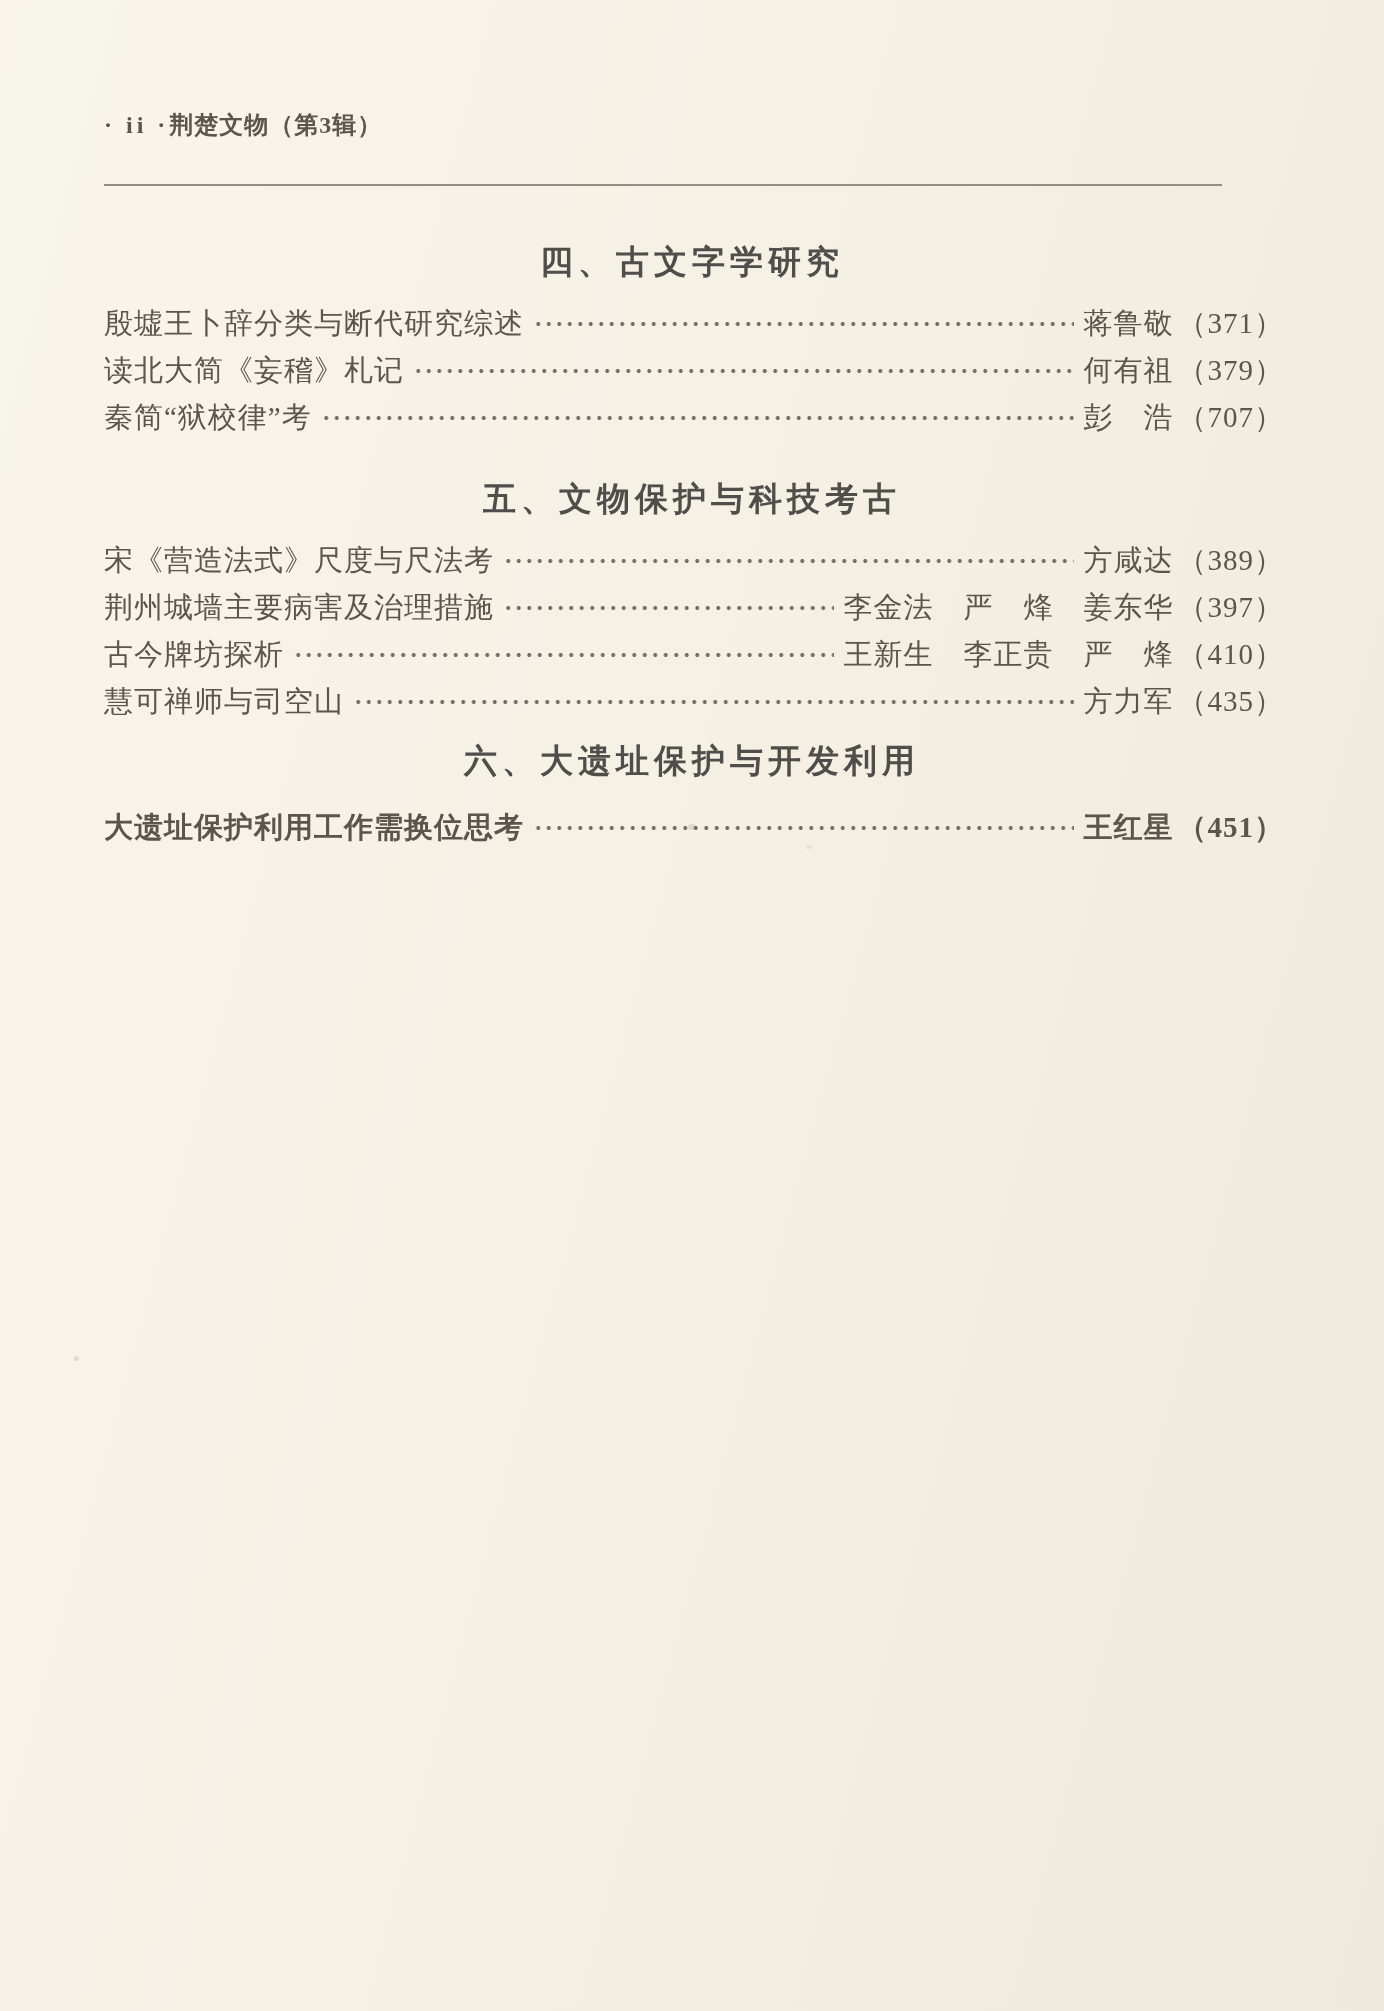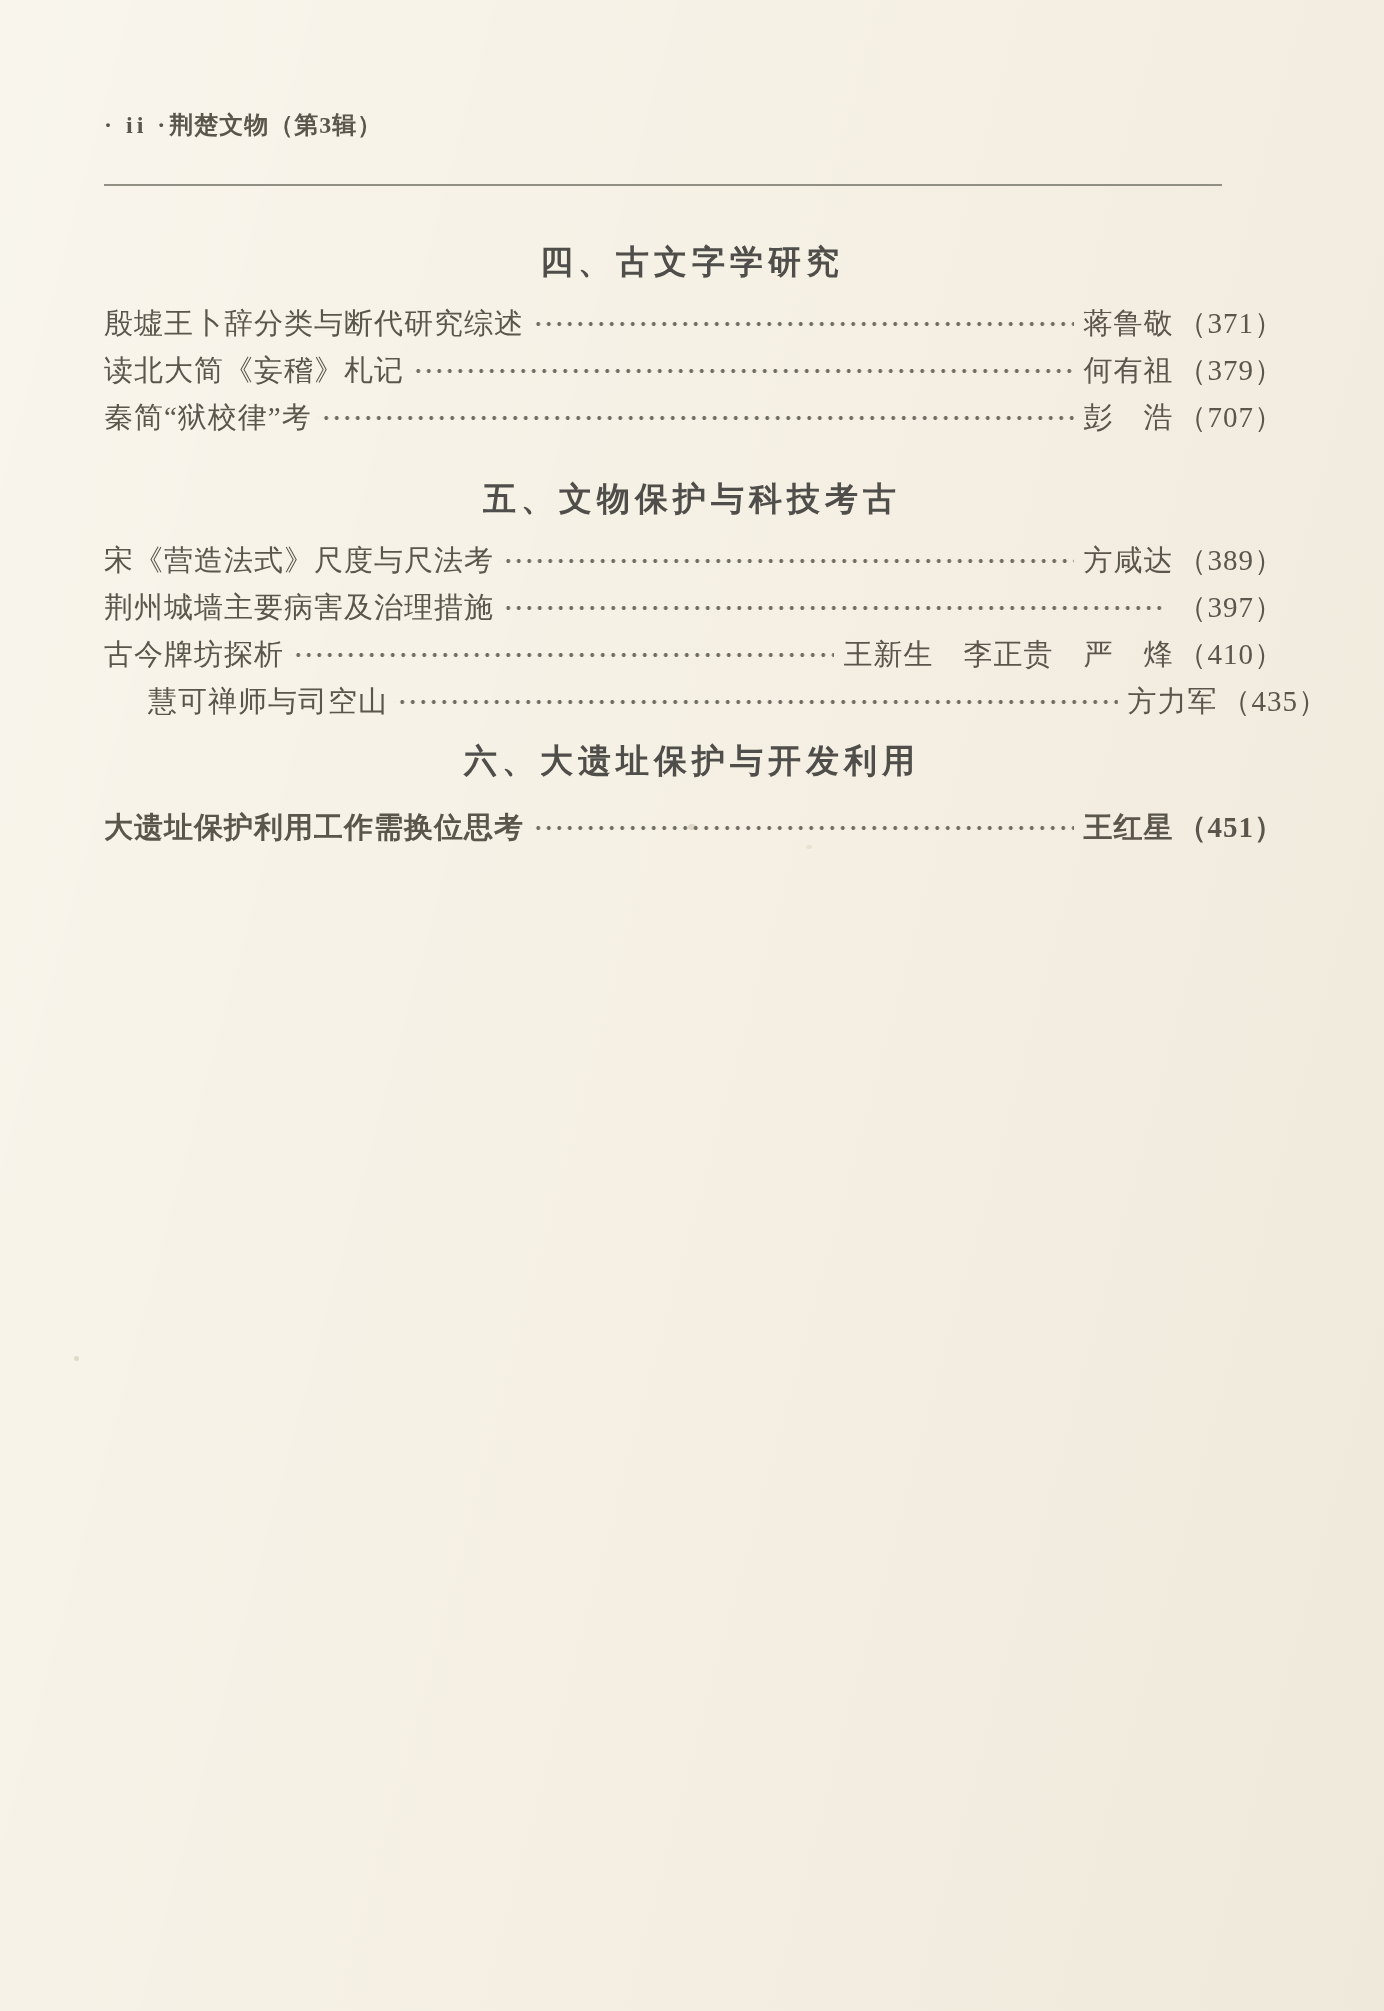--- a/index.html
+++ b/index.html
@@ -49,21 +49,21 @@
     font-size: 29px; letter-spacing: 1px;
     color: var(--ink, #5a564c);
     white-space: nowrap;
   }
   #row-0 { top: 304px; }
   #row-1 { top: 351px; }
   #row-2 { top: 398px; }
   #row-3 { top: 541px; }
   #row-4 { top: 588px; }
   #row-5 { top: 635px; }
-  #row-6 { top: 682px; margin-left: 44px; }
+  #row-6 { top: 682px; }
   #row-7 { top: 808px; font-weight: bold; }
 
   .leader {
     flex: 1 1 auto; min-width: 24px;
     align-self: center; height: 10px;
     margin: 0 10px 0 6px;
     background-image: radial-gradient(circle, var(--dot, #6f6b61) 1.7px, rgba(111,107,97,0) 2.2px);
     background-size: 10.5px 10px;
     background-repeat: repeat-x;
     background-position: 3px center;
@@ -111,20 +111,21 @@
 
 <div class="abs toc-row" id="row-3">
   <span class="entry-title">宋《营造法式》尺度与尺法考</span>
   <span class="leader"></span>
   <span class="authors">方咸达</span>
   <span class="pageno">（389）</span>
 </div>
 <div class="abs toc-row" id="row-4">
   <span class="entry-title">荆州城墙主要病害及治理措施</span>
   <span class="leader"></span>
+  <span class="authors">李金法　严　烽　姜东华</span>
   <span class="pageno">（397）</span>
 </div>
 <div class="abs toc-row" id="row-5">
   <span class="entry-title">古今牌坊探析</span>
   <span class="leader"></span>
   <span class="authors">王新生　李正贵　严　烽</span>
   <span class="pageno">（410）</span>
 </div>
 <div class="abs toc-row" id="row-6">
   <span class="entry-title">慧可禅师与司空山</span>

